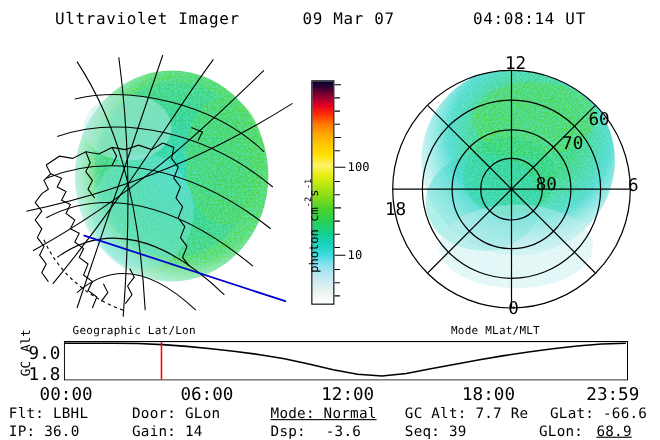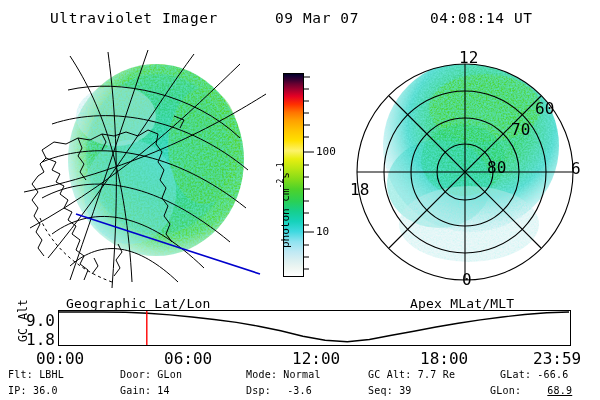--- a/index.html
+++ b/index.html
@@ -1,22 +1,22 @@
 <!DOCTYPE html>
 <html><head>
 <meta charset="utf-8">
 <style>
   html,body{margin:0;padding:0;background:#ffffff;}
   body{width:600px;height:400px;position:relative;overflow:hidden;
        font-family:"DejaVu Sans Mono","Liberation Mono",monospace;
        color:#000;-webkit-font-smoothing:none;}
   .abs{position:absolute;}
   .hdr{font-size:14.5px;letter-spacing:.6px;white-space:nowrap;}
-  .sub{font-size:13px;white-space:nowrap;letter-spacing:.2px;}
-  .stat{font-size:10px;white-space:nowrap;letter-spacing:.2px;}
+  .sub{font-size:10px;white-space:nowrap;letter-spacing:.2px;}
+  .stat{font-size:13px;white-space:nowrap;letter-spacing:.2px;}
   .ticklbl{font-size:16px;white-space:nowrap;}
   .cblbl{font-size:11px;white-space:nowrap;}
   .vlabel{font-size:11.5px;white-space:nowrap;
           transform-origin:0 0;transform:rotate(-90deg);}
   svg{display:block;}
   #cbar{position:absolute;left:283px;top:73px;width:21px;height:204px;
         border:1px solid #000;box-sizing:border-box;
         background:linear-gradient(to top,
           #ffffff 0%,   #eef6f2 4%,  #d9eff1 8%,  #bfe9f4 12%,
           #8fe3f0 17%,  #3fd9e0 22%, #16d2bb 27%, #16cf8e 32%,
@@ -181,21 +181,21 @@
 <div class="abs ticklbl" style="left:459px;top:48px;">12</div>
 <div class="abs ticklbl" style="left:350px;top:159px;margin-top:21px;">18</div>
 <div class="abs ticklbl" style="left:571px;top:159px;">6</div>
 <div class="abs ticklbl" style="left:462px;top:270px;">0</div>
 
 <div class="abs ticklbl" style="left:535px;top:99px;">60</div>
 <div class="abs ticklbl" style="left:511px;top:120px;">70</div>
 <div class="abs ticklbl" style="left:487px;top:158px;">80</div>
 
 <div class="abs sub" style="left:66px;top:296px;">Geographic Lat/Lon</div>
-<div class="abs sub" style="left:410px;top:296px;">Apex MLat/MLT</div>
+<div class="abs sub" style="left:410px;top:296px;">Mode MLat/MLT</div>
 
 <div class="abs" style="left:4px;top:300px;">
   <div class="abs vlabel" style="left:12px;top:42px;">GC</div>
   <div class="abs vlabel" style="left:12px;top:20px;">Alt</div>
 </div>
 
 <div class="abs ticklbl" style="left:26px;top:311px;">9.0</div>
 <div class="abs ticklbl" style="left:26px;top:330px;">1.8</div>
 
 <div class="abs" style="left:58px;top:310px;">
@@ -213,21 +213,21 @@
 <div class="abs ticklbl" style="left:533px;top:349px;">23:59</div>
 
 <div class="abs stat" style="left:8px;top:369px;">
   <span>Flt:</span>
   <span>LBHL</span>
 </div>
 <div class="abs stat" style="left:120px;top:369px;">
   <span>Door:</span>
   <span>GLon</span>
 </div>
-<div class="abs stat" style="left:246px;top:369px;">
+<div class="abs stat" style="left:246px;top:369px;text-decoration:underline;">
   <span>Mode:</span>
   <span>Normal</span>
 </div>
 <div class="abs stat" style="left:368px;top:369px;">
   <span>GC Alt:</span>
   <span>7.7 Re</span>
 </div>
 <div class="abs stat" style="left:500px;top:369px;text-align:center;">
   <span>GLat:</span>
   <span>-66.6</span>
@@ -244,14 +244,14 @@
 <div class="abs stat" style="left:246px;top:385px;text-align:right;">
   <span>Dsp:</span>
   <span style="margin-left:10px;">-3.6</span>
 </div>
 <div class="abs stat" style="left:368px;top:385px;">
   <span>Seq:</span>
   <span>39</span>
 </div>
 <div class="abs stat" style="left:490px;top:385px;">
   <span>GLon:</span>
-  <span style="margin-left:20px;text-decoration:underline;">68.9</span>
+  <span style="margin-left:4px;text-decoration:underline;">68.9</span>
 </div>
 
 </body></html>

